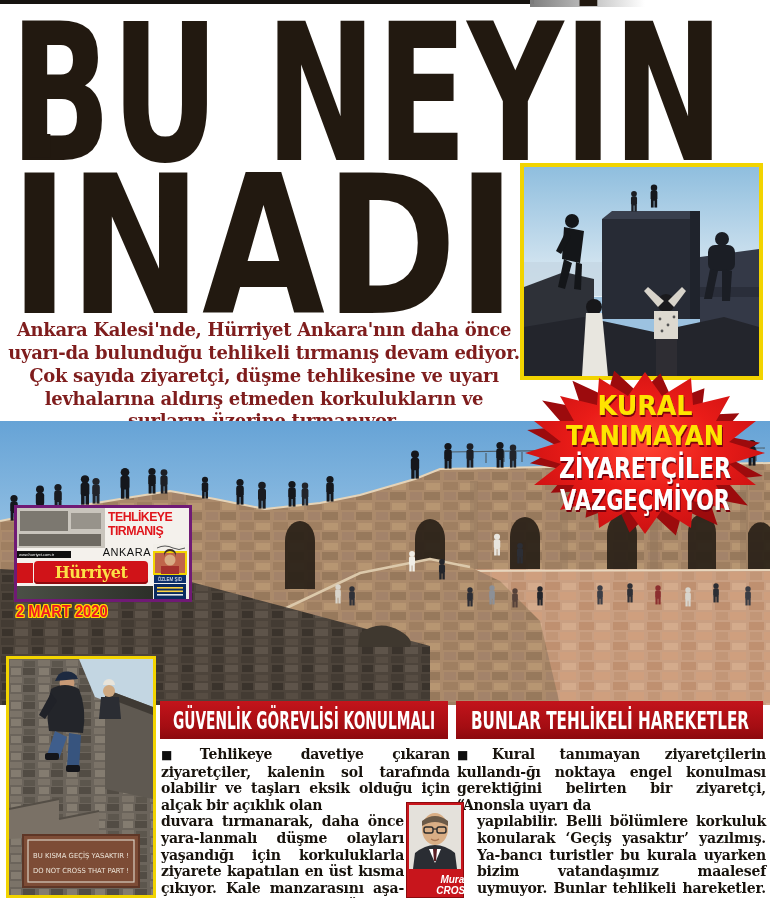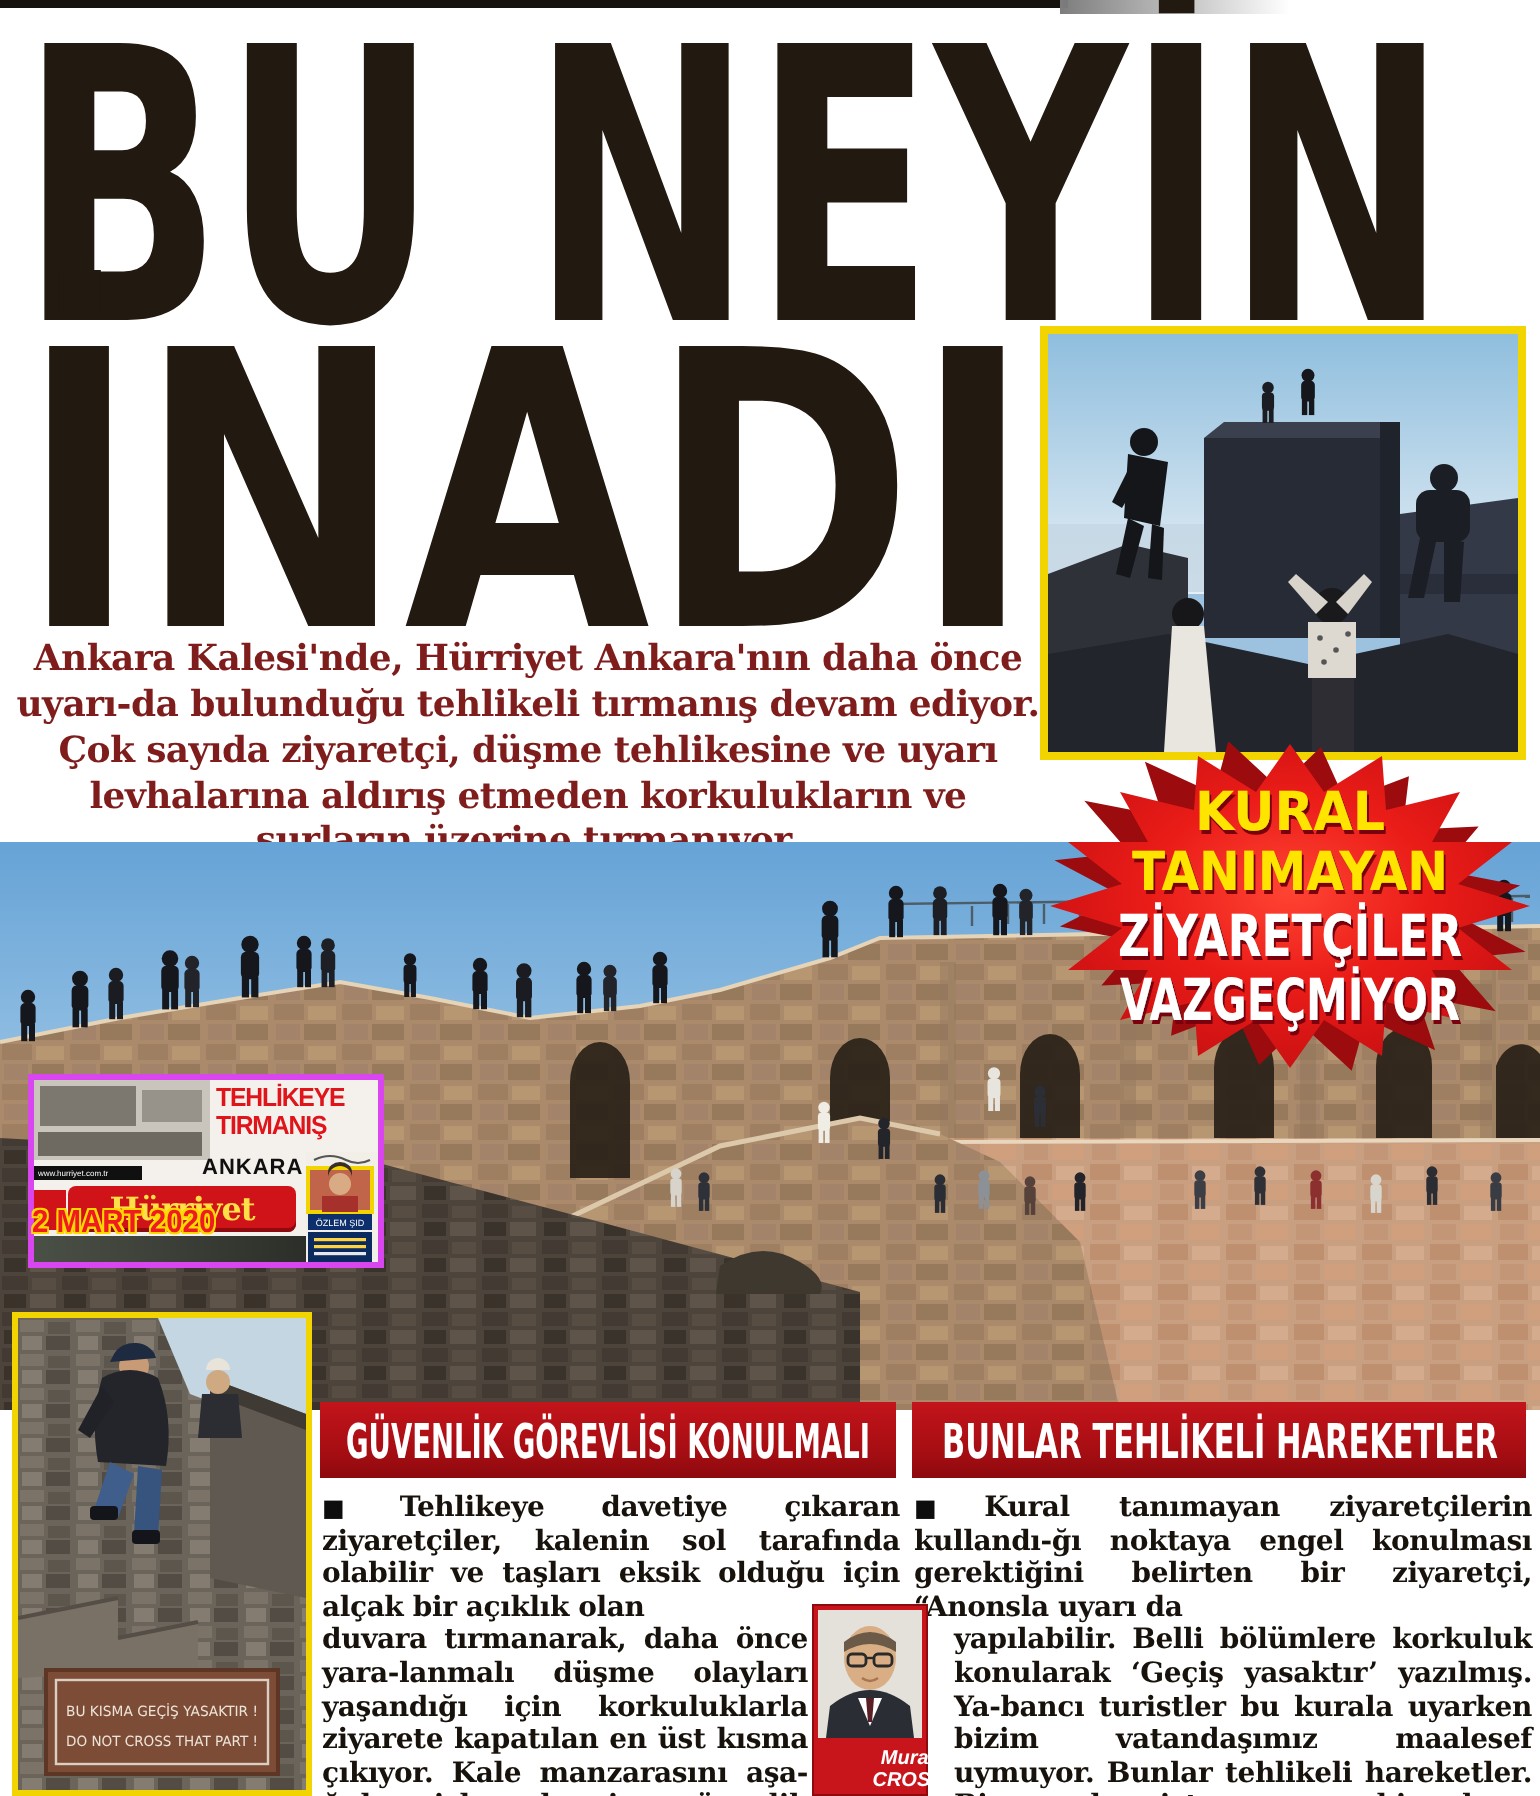--- a/index.html
+++ b/index.html
@@ -25,33 +25,33 @@
   .yframe{border:4px solid #f2d400;background:#9cc2e0;}
   #photo-tr{left:520px;top:163px;width:235px;height:209px;}
   #photo-main{left:0;top:421px;width:770px;height:284px;}
   #photo-bl{left:6px;top:656px;width:144px;height:236px;border:3px solid #f2d400;z-index:7;}
 
   
   #badge{left:523px;top:371px;z-index:8;}
   #badge text{font-family:"DejaVu Sans",sans-serif;font-weight:bold;}
 
   
-  #clip{left:14px;top:505px;width:172px;height:91px;border:3px solid #d946ef;
-        background:#f4f1ec;z-index:6;overflow:hidden;margin-top:32px;}
+  #clip{left:14px;top:505px;width:172px;height:91px;border:3px solid #701a75;
+        background:#f4f1ec;z-index:6;overflow:hidden;}
   #clip .collage{position:absolute;left:0;top:0;width:88px;height:40px;background:#c9c5bd;}
   #clip .collage .b1{position:absolute;left:3px;top:3px;width:48px;height:20px;background:#7c7870;}
   #clip .collage .b2{position:absolute;left:54px;top:5px;width:30px;height:16px;background:#97938b;}
   #clip .collage .b3{position:absolute;left:2px;top:26px;width:82px;height:12px;background:#6e6a62;}
   #clip .chead{position:absolute;left:91px;top:2px;width:80px;color:#e0151b;
         font-weight:bold;font-size:13px;line-height:1.05;letter-spacing:-0.6px;
         transform:scaleX(.95);transform-origin:0 0;}
   #clip .url{position:absolute;left:0;top:43px;width:52px;height:7px;background:#101010;
         color:#fff;font-size:4px;line-height:7px;padding-left:2px;overflow:hidden;}
   #clip .region{position:absolute;left:84px;top:38px;width:50px;text-align:right;
-        font-weight:bold;font-size:11px;color:#101010;letter-spacing:.5px;}
+        font-weight:normal;font-size:11px;color:#101010;letter-spacing:.5px;}
   #clip .flag{position:absolute;left:0;top:55px;}
   #clip .mast{position:absolute;left:17px;top:53px;width:114px;height:23px;background:#d01318;
         border-radius:4px;color:#fde047;font-family:"DejaVu Serif",serif;font-weight:bold;
         font-size:16px;text-align:center;line-height:23px;letter-spacing:-0.5px;
         box-shadow:inset 0 -2px 0 #8e0a0e;}
   #clip .darkband{position:absolute;left:0;top:78px;width:136px;height:13px;
         background:linear-gradient(to right,#4b5046,#2c2f29);}
   
   #date{left:16px;top:603px;z-index:6;font-weight:bold;font-size:16px;color:#ee1c22;
         letter-spacing:0;transform:scaleX(.92);transform-origin:0 0;

